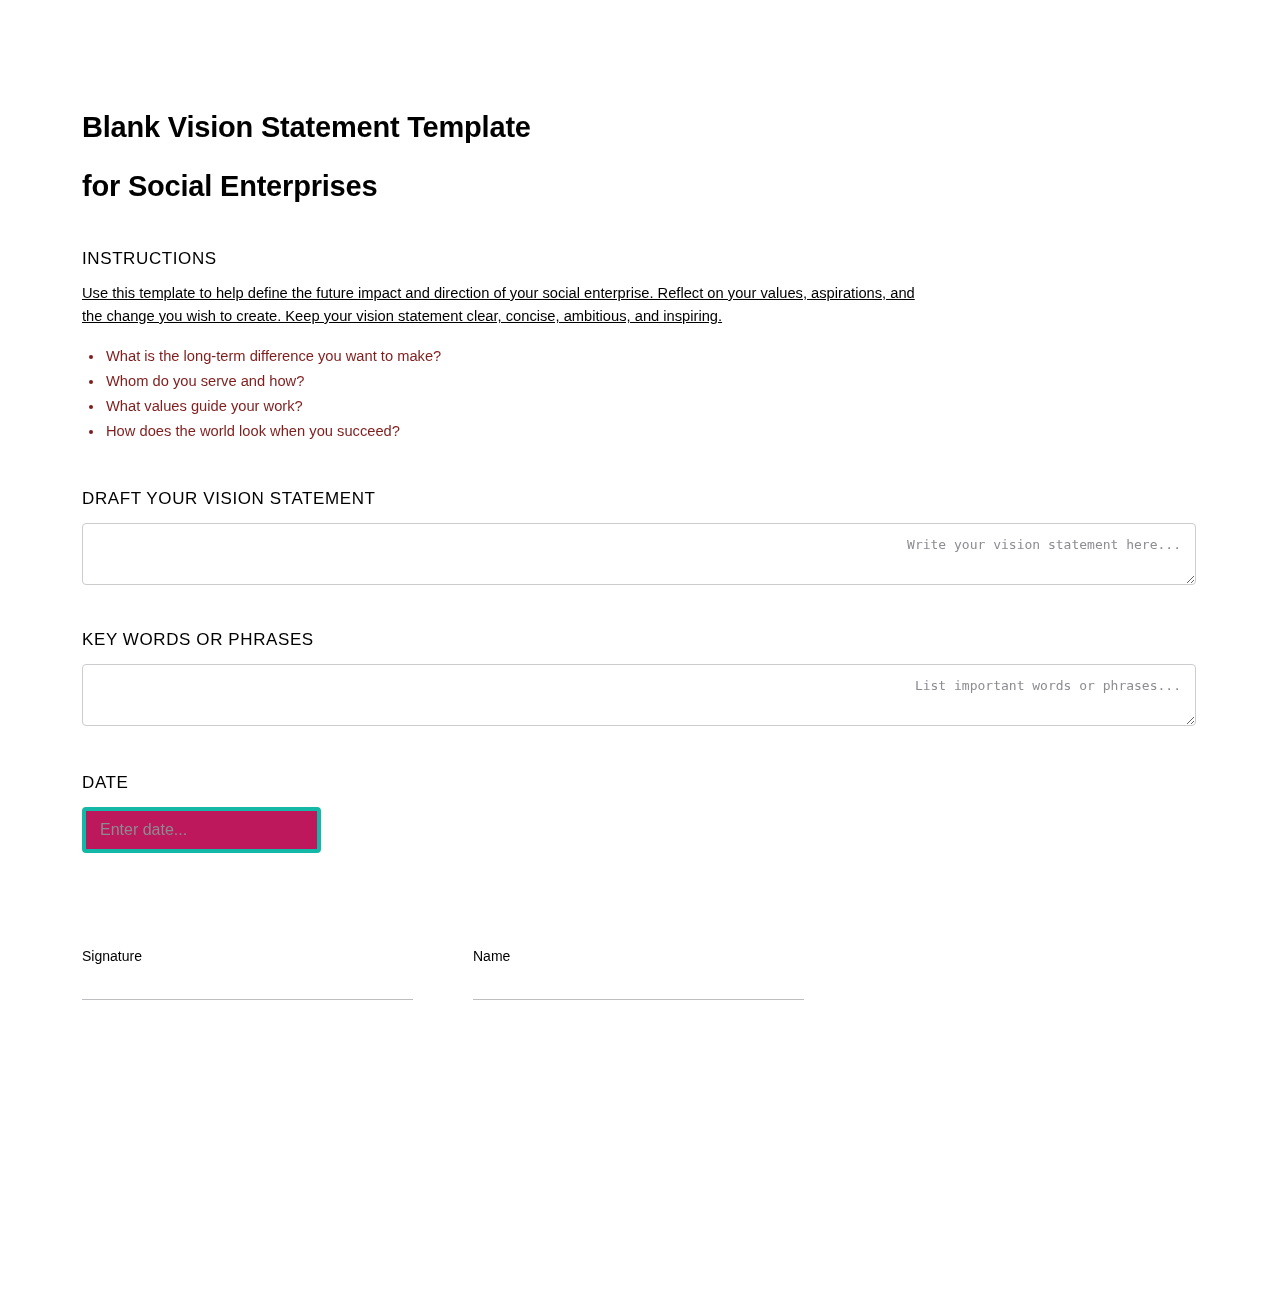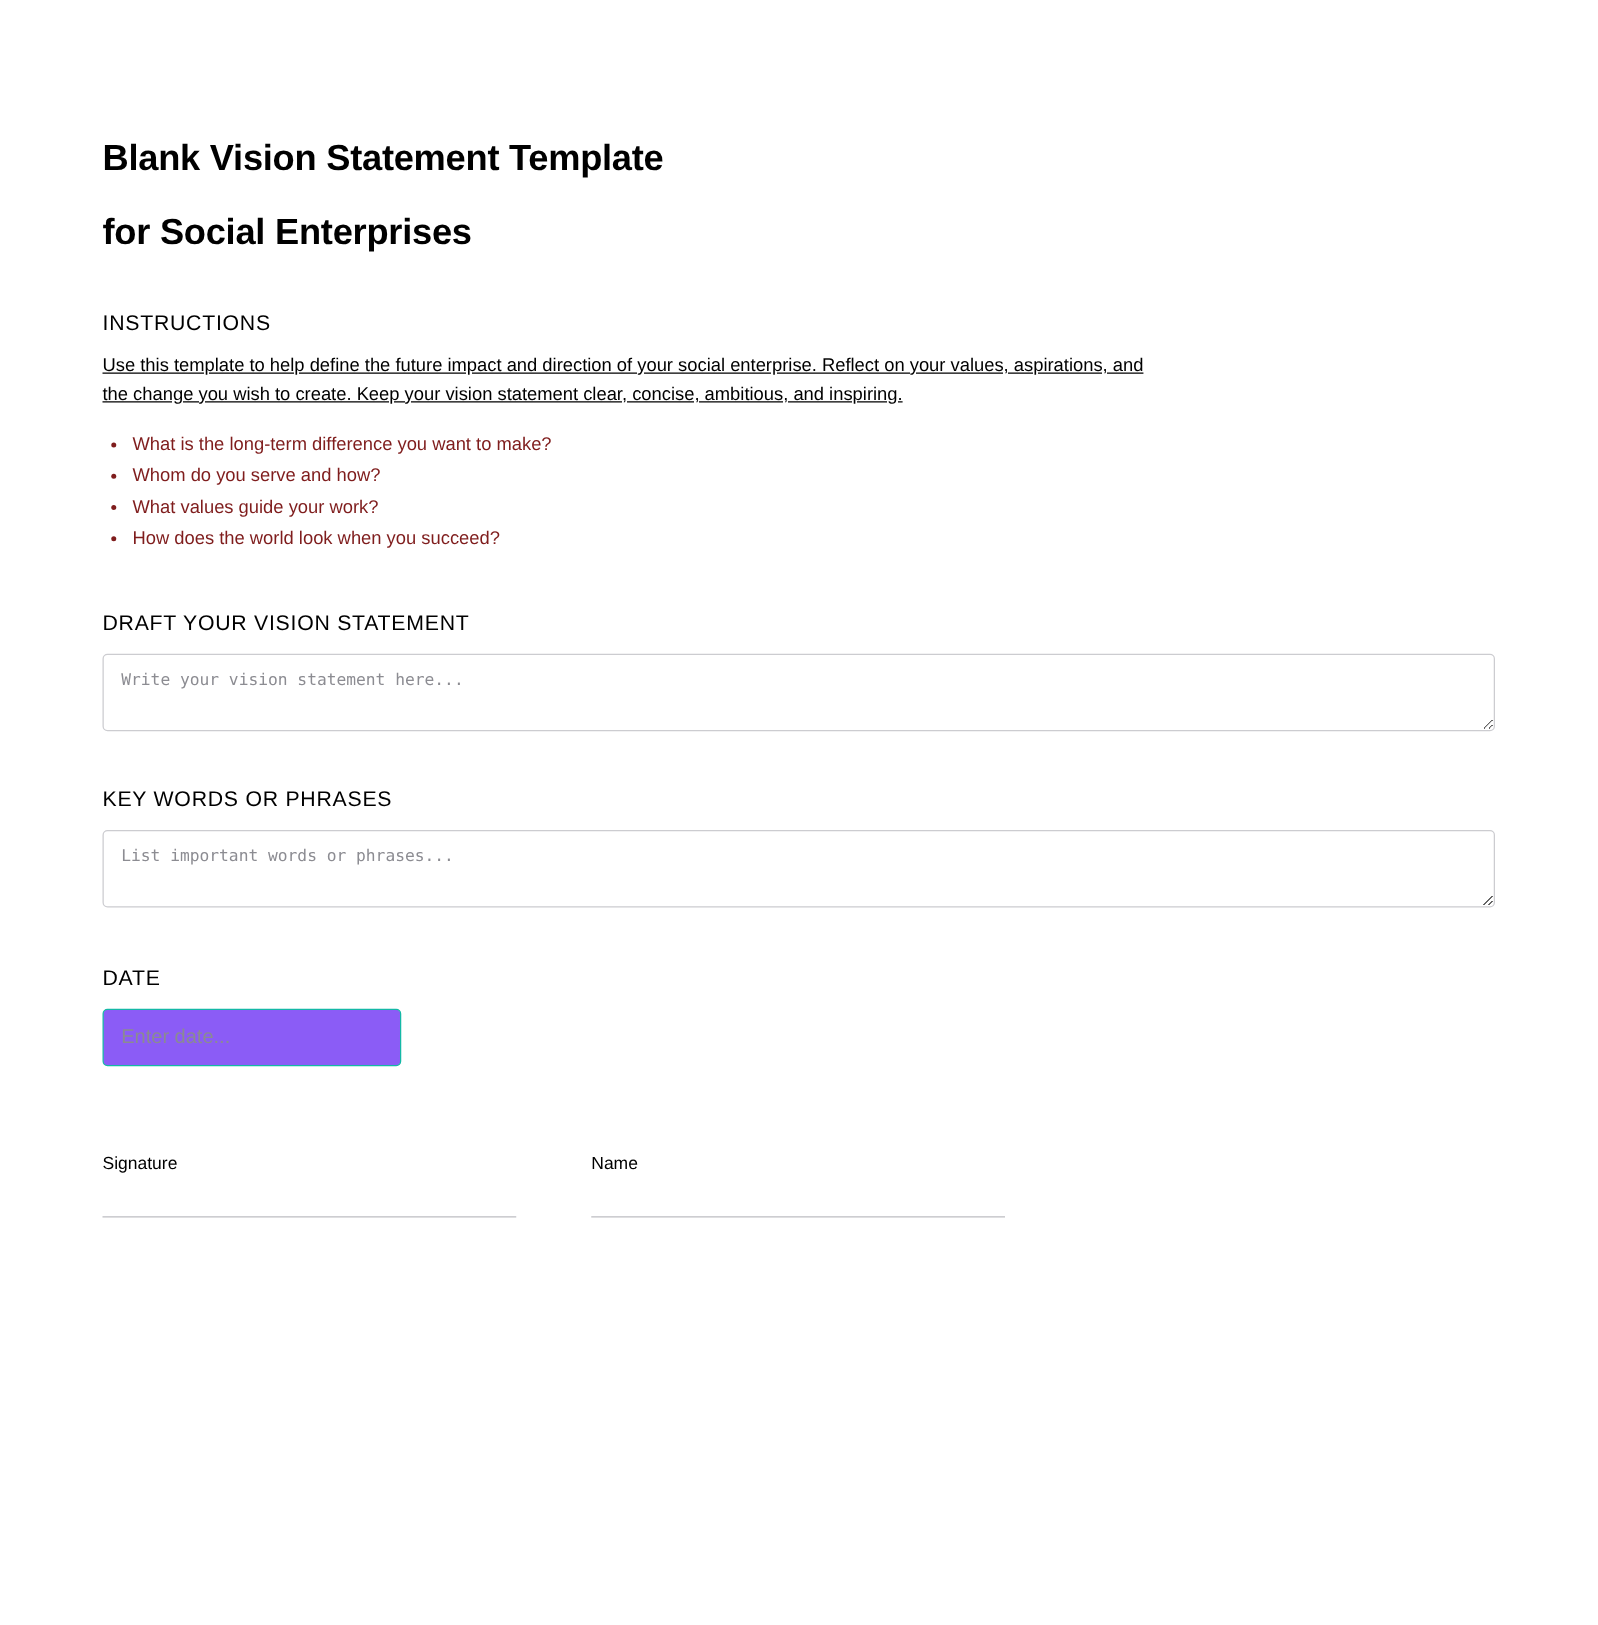--- a/index.html
+++ b/index.html
@@ -75,52 +75,53 @@
     border: 1px solid #ccccd0;
     border-radius: 4px;
     background: #ffffff;
     font-family: "DejaVu Sans Mono", "Liberation Mono", monospace;
     font-size: 13px;
     line-height: 18px;
     color: #111;
     resize: vertical;
     outline: none;
     overflow: hidden;
+    text-align: right;
   }
   textarea.text-field::placeholder {
     color: #8c8c92;
     font-family: "DejaVu Sans Mono", "Liberation Mono", monospace;
     font-size: 13px;
   }
 
   .date-block { margin-top: 47px; }
   .date-block .section-heading { margin-bottom: 14px; }
   input.date-field {
     display: block;
     box-sizing: border-box;
     width: 239px;
     height: 46px;
     padding: 6px 14px;
-    border: 1px solid #14b8a6;
+    border: 4px solid #14b8a6;
     border-radius: 4px;
-    background: #8b5cf6;
+    background: #be185d;
     font-family: "Liberation Sans", sans-serif;
     font-size: 16px;
     color: #111;
     outline: none;
   }
   input.date-field::placeholder {
     color: #8b8b91;
     font-family: "Liberation Sans", sans-serif;
     font-size: 16px;
   }
 
   .signature-row {
     display: flex;
-    margin-top: 68px;
+    margin-top: 94px;
     width: 1114px;
   }
   .signature-col {
     width: 331px;
     margin-right: 60px;
   }
   .signature-col:last-child { margin-right: 0; }
   .signature-label {
     font-size: 14px;
     line-height: 18px;

